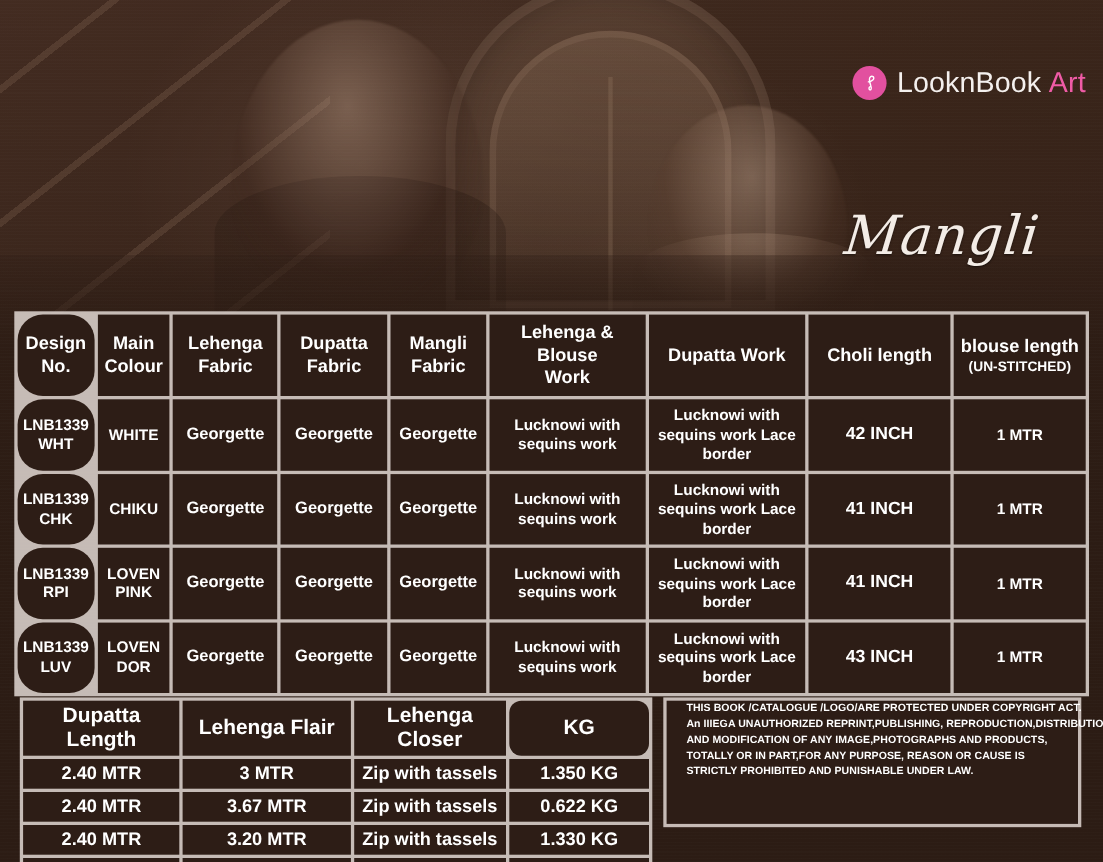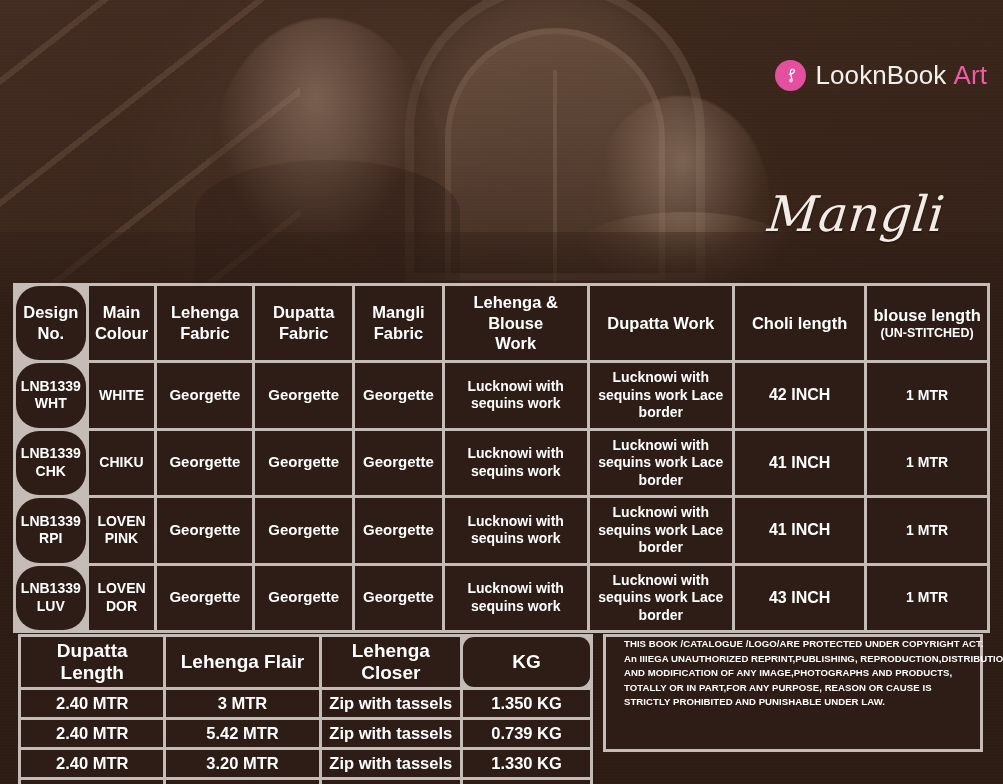--- a/index.html
+++ b/index.html
@@ -368,23 +368,23 @@
     </thead>
     <tbody>
       <tr>
         <td>2.40 MTR</td>
         <td>3 MTR</td>
         <td>Zip with tassels</td>
         <td>1.350 KG</td>
       </tr>
       <tr>
         <td>2.40 MTR</td>
-        <td>5.42 MTR</td>
+        <td>3.67 MTR</td>
         <td>Zip with tassels</td>
-        <td>0.739 KG</td>
+        <td>0.622 KG</td>
       </tr>
       <tr>
         <td>2.40 MTR</td>
         <td>3.20 MTR</td>
         <td>Zip with tassels</td>
         <td>1.330 KG</td>
       </tr>
       <tr>
         <td>2.40 MTR</td>
         <td>3.10 MTR</td>

